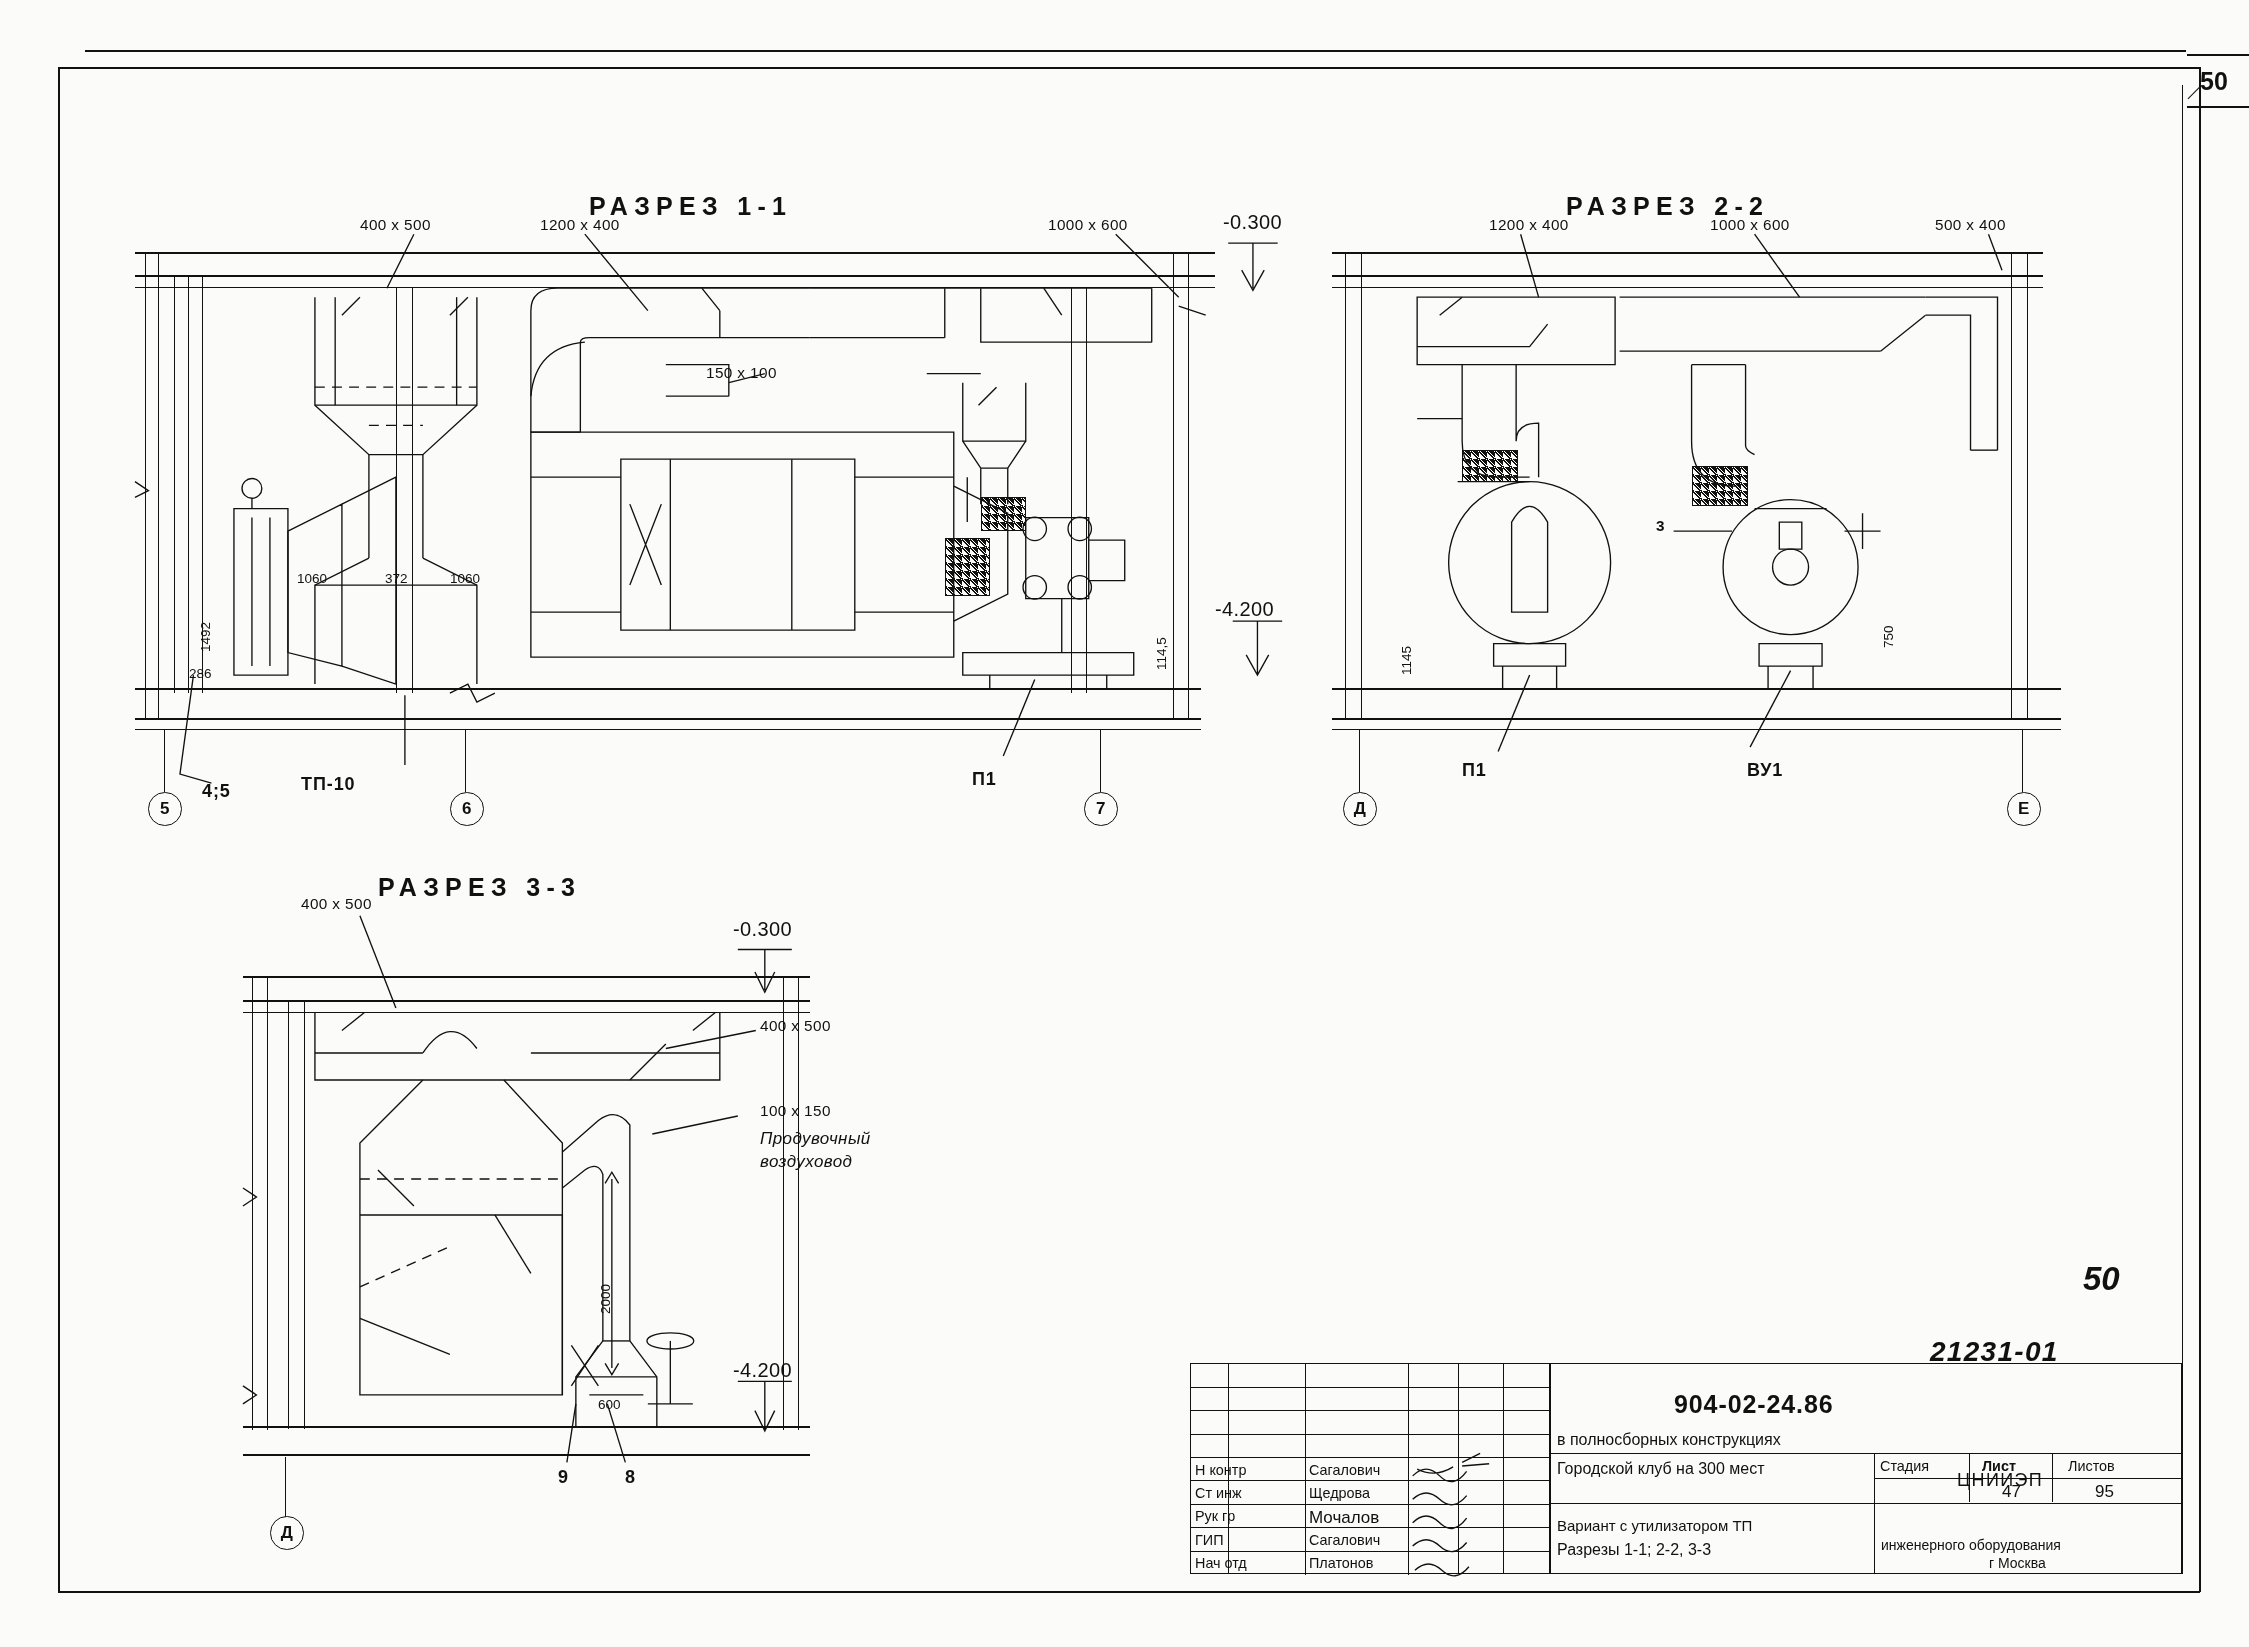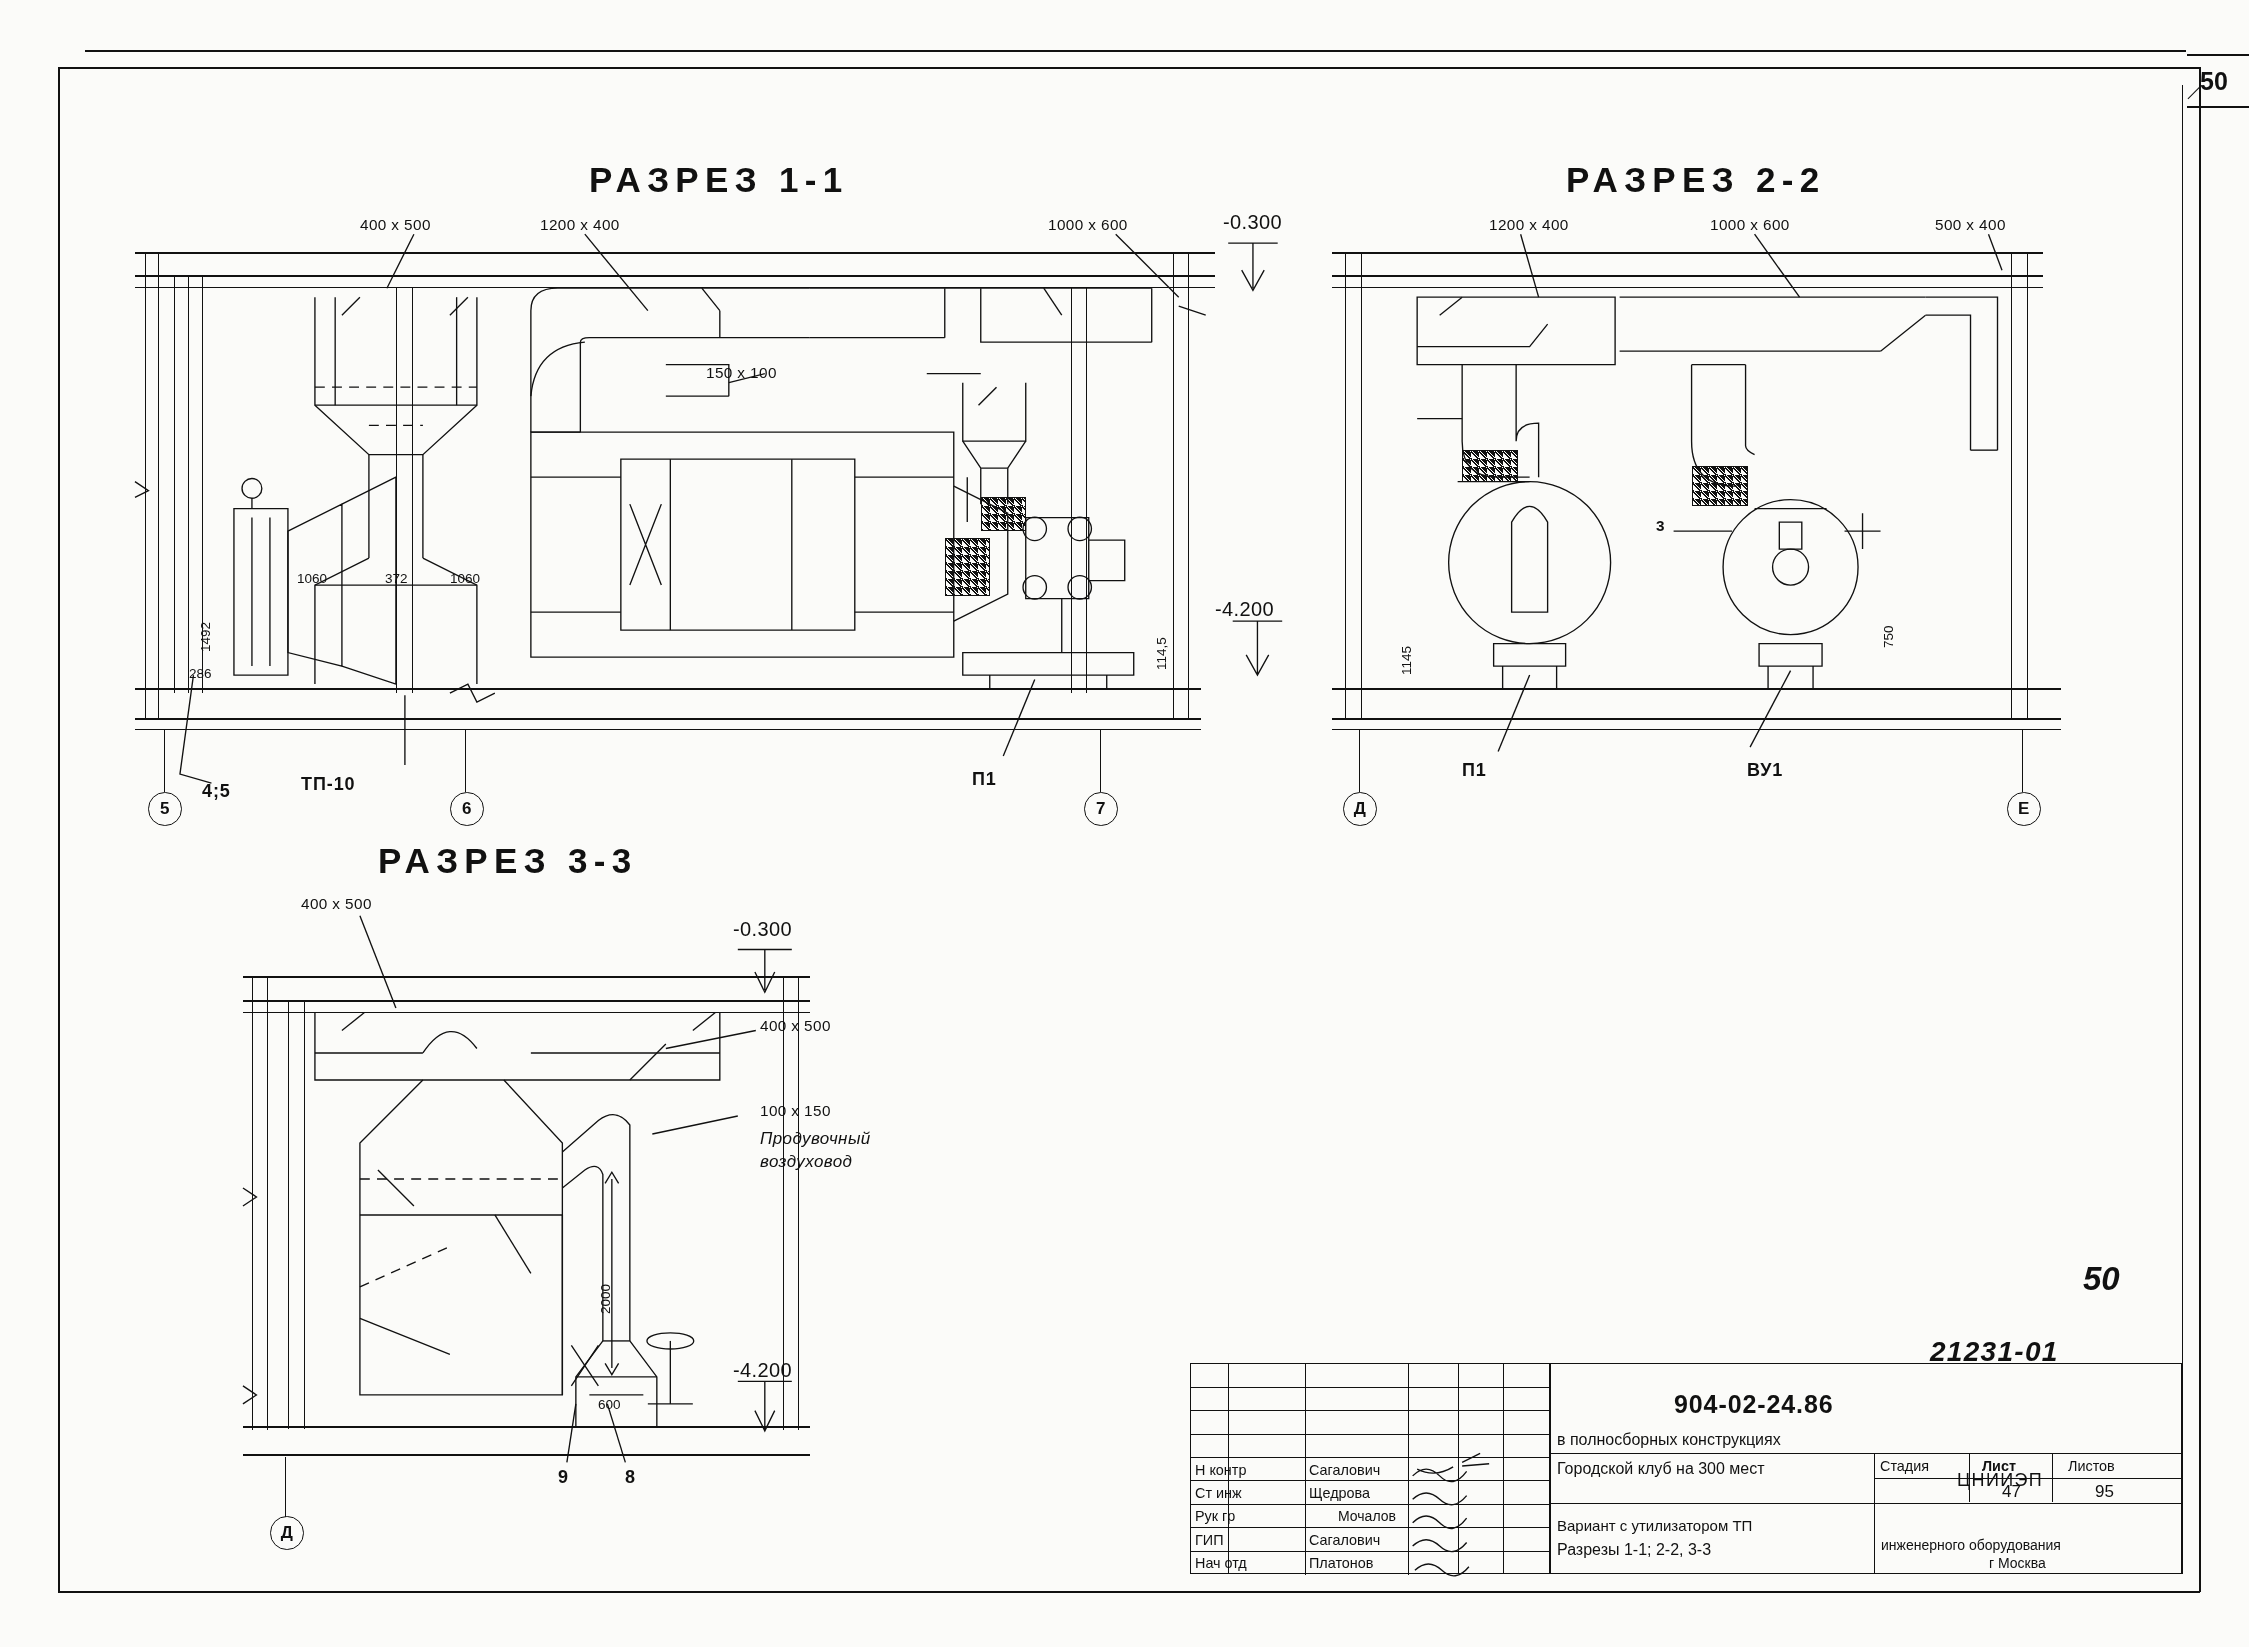--- a/index.html
+++ b/index.html
@@ -8,21 +8,21 @@
 
   
   .ln{position:absolute;background:#111;}
   .h{height:1.3px;}
   .v{width:1.3px;}
   .h2{height:2.7px;}
   .box{position:absolute;border:1.3px solid #111;box-sizing:border-box;background:transparent;}
   .txt{position:absolute;white-space:nowrap;color:#111;}
   .dim{font-size:15.3px;letter-spacing:0.4px;}
   .dim-sm{font-size:13.5px;}
-  .title{font-size:35px;letter-spacing:6.3px;font-weight:bold;font-family:"Liberation Sans",sans-serif;}
+  .title{font-size:25px;letter-spacing:6.3px;font-weight:bold;font-family:"Liberation Sans",sans-serif;margin-top:32px;}
   .mark{font-size:18px;font-weight:bold;letter-spacing:0.9px;}
   .circ{position:absolute;border:1.3px solid #111;border-radius:50%;display:flex;align-items:center;justify-content:center;font-size:17px;font-weight:bold;background:#fbfbf9;}
   .rot90{transform:rotate(-90deg);transform-origin:left top;}
   .hatch{position:absolute;border:1.3px solid #111;box-sizing:border-box;
     background-image:linear-gradient(45deg,#111 12%,transparent 12%,transparent 38%,#111 38%,#111 50%,transparent 50%,transparent 62%,#111 62%,#111 88%,transparent 88%);
     background-size:8px 8px;}
   svg{position:absolute;left:0;top:0;overflow:visible;}
 </style>
 </head>
 <body>
@@ -386,21 +386,21 @@
   <div class="ln h" style="left:1190px;top:1551px;width:360px;"></div>
 
   <div class="ln v" style="left:1305px;top:1457px;height:118px;"></div>
   <div class="ln v" style="left:1408px;top:1457px;height:118px;"></div>
 
   <div class="txt" style="left:1195px;top:1462px;font-size:14.4px;">Н контр</div>
   <div class="txt" style="left:1309px;top:1462px;font-size:14.4px;">Сагалович</div>
   <div class="txt" style="left:1195px;top:1485px;font-size:14.4px;">Ст инж</div>
   <div class="txt" style="left:1309px;top:1485px;font-size:14.4px;">Щедрова</div>
   <div class="txt" style="left:1195px;top:1508px;font-size:14.4px;">Рук гр</div>
-  <div class="txt" style="left:1338px;top:1508px;font-size:14px;">Мочалов</div>
+  <div class="txt" style="left:1309px;top:1508px;font-size:17px;">Мочалов</div>
   <div class="txt" style="left:1195px;top:1532px;font-size:14.4px;">ГИП</div>
   <div class="txt" style="left:1309px;top:1532px;font-size:14.4px;">Сагалович</div>
   <div class="txt" style="left:1195px;top:1555px;font-size:14.4px;">Нач отд</div>
   <div class="txt" style="left:1309px;top:1555px;font-size:14.4px;">Платонов</div>
 
   <svg width="2258" height="1648" viewBox="0 0 5019 3662">
     <g stroke="#111" stroke-width="3" fill="none">
       <path d="M3140,3280 q30,-30 60,0 t60,-10 M3150,3265 q40,20 80,-5"></path>
       <path d="M3140,3332 q30,-28 60,0 t60,-8"></path>
       <path d="M3140,3384 q30,-30 60,0 t60,-10"></path>

